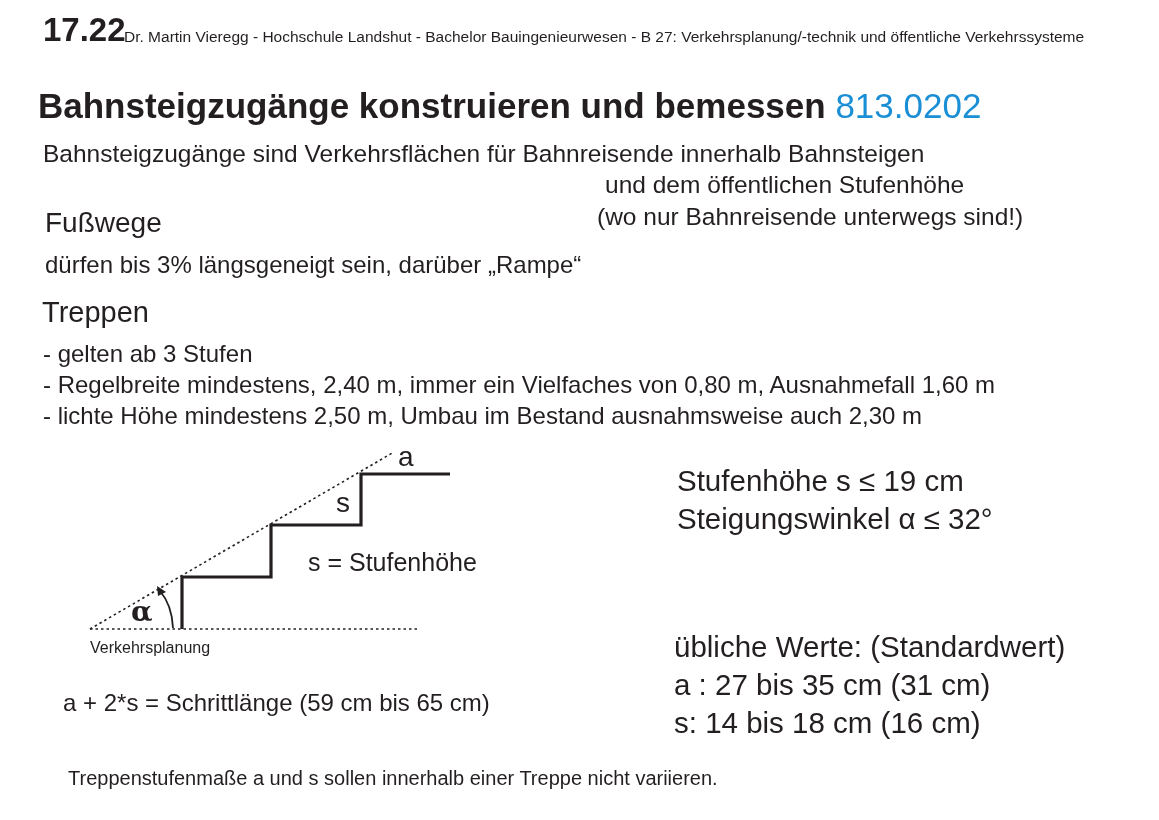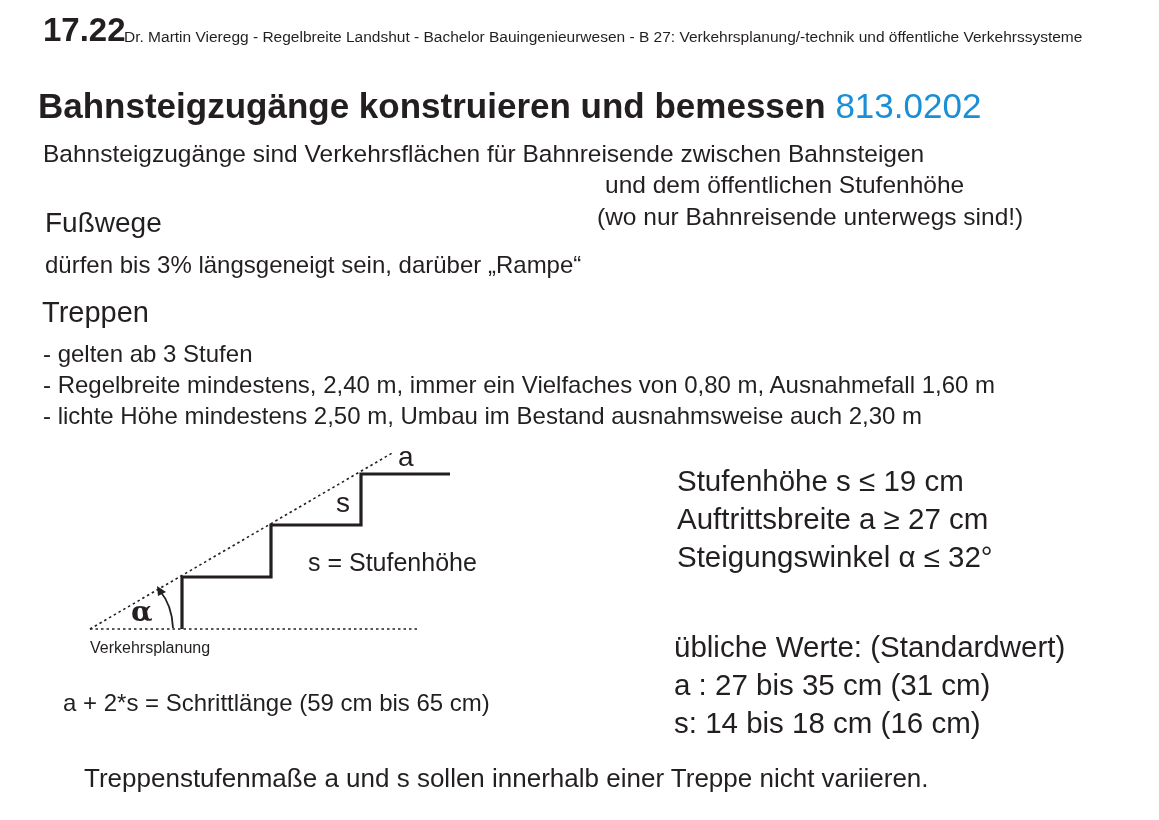--- a/index.html
+++ b/index.html
@@ -18,39 +18,39 @@
   .intro3 { left: 597px; top: 202px; font-size: 24.5px; line-height: 30px; }
   .h-fuss { left: 45px; top: 205px; font-size: 28px; line-height: 36px; }
   .fuss-text { left: 45px; top: 250px; font-size: 24px; line-height: 30px; }
   .h-treppen { left: 42px; top: 294px; font-size: 29px; line-height: 36px; }
   .list { left: 43px; top: 338px; font-size: 24px; line-height: 31px; }
   .list div { height: 31px; }
   .legend { left: 308px; top: 545px; font-size: 25px; line-height: 34px; }
   .req { left: 677px; top: 462px; font-size: 29.5px; line-height: 38px; }
   .typical { left: 674px; top: 628px; font-size: 29.5px; line-height: 38px; }
   .formula { left: 63px; top: 688px; font-size: 24px; line-height: 30px; }
-  .note { left: 84px; top: 762px; font-size: 26px; line-height: 32px; }
+  .note { left: 68px; top: 762px; font-size: 20px; line-height: 32px; }
   .diagram-label { font-size: 16px; left: 90px; top: 638px; line-height: 20px; }
   .lbl-a { left: 398px; top: 440px; font-size: 28px; line-height: 34px; }
   .lbl-s { left: 336px; top: 486px; font-size: 28px; line-height: 34px; }
   .lbl-alpha { left: 131px; top: 597px; font-size: 28px; line-height: 30px; font-family: "DejaVu Serif", serif; font-weight: bold; }
   svg.stair { position: absolute; left: 0; top: 0; }
 </style>
 </head>
 <body>
 
 <div class="abs header-num">17.22</div>
-<div class="abs header-info">Dr. Martin Vieregg - Regelbreite Landshut - Bachelor Bauingenieurwesen - B 27: Verkehrsplanung/-technik und öffentliche Verkehrssysteme</div>
+<div class="abs header-info">Dr. Martin Vieregg - Hochschule Landshut - Bachelor Bauingenieurwesen - B 27: Verkehrsplanung/-technik und öffentliche Verkehrssysteme</div>
 
 <div class="abs title">
   <span>Bahnsteigzugänge konstruieren und bemessen</span>
   <span class="code">813.0202</span>
 </div>
 
-<div class="abs intro1">Bahnsteigzugänge sind Verkehrsflächen für Bahnreisende zwischen Bahnsteigen</div>
+<div class="abs intro1">Bahnsteigzugänge sind Verkehrsflächen für Bahnreisende innerhalb Bahnsteigen</div>
 <div class="abs intro2">und dem öffentlichen Stufenhöhe</div>
 <div class="abs intro3">(wo nur Bahnreisende unterwegs sind!)</div>
 
 <div class="abs h-fuss">Fußwege</div>
 <div class="abs fuss-text">dürfen bis 3% längsgeneigt sein, darüber „Rampe“</div>
 
 <div class="abs h-treppen">Treppen</div>
 <div class="abs list">
   <div>- gelten ab 3 Stufen</div>
   <div>- Regelbreite mindestens, 2,40 m, immer ein Vielfaches von 0,80 m, Ausnahmefall 1,60 m</div>
@@ -72,21 +72,20 @@
 <div class="abs lbl-s">s</div>
 <div class="abs lbl-alpha">α</div>
 <div class="abs diagram-label">Verkehrsplanung</div>
 
 <div class="abs legend">
   <div>s = Stufenhöhe</div>
 </div>
 
 <div class="abs req">
   <div>Stufenhöhe s ≤ 19 cm</div>
-  <div>Auftrittsbreite a ≥ 27 cm</div>
   <div>Steigungswinkel α ≤ 32°</div>
 </div>
 
 <div class="abs typical">
   <div>übliche Werte: (Standardwert)</div>
   <div>a : 27 bis 35 cm (31 cm)</div>
   <div>s: 14 bis 18 cm (16 cm)</div>
 </div>
 
 <div class="abs formula">a + 2*s = Schrittlänge (59 cm bis 65 cm)</div>

